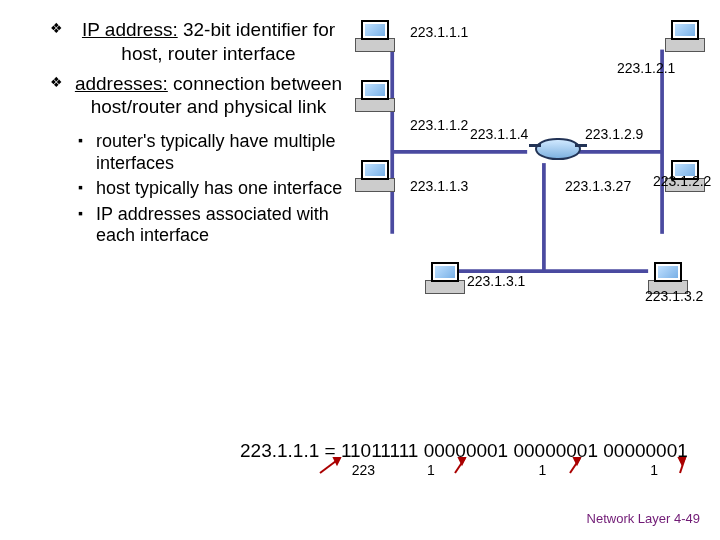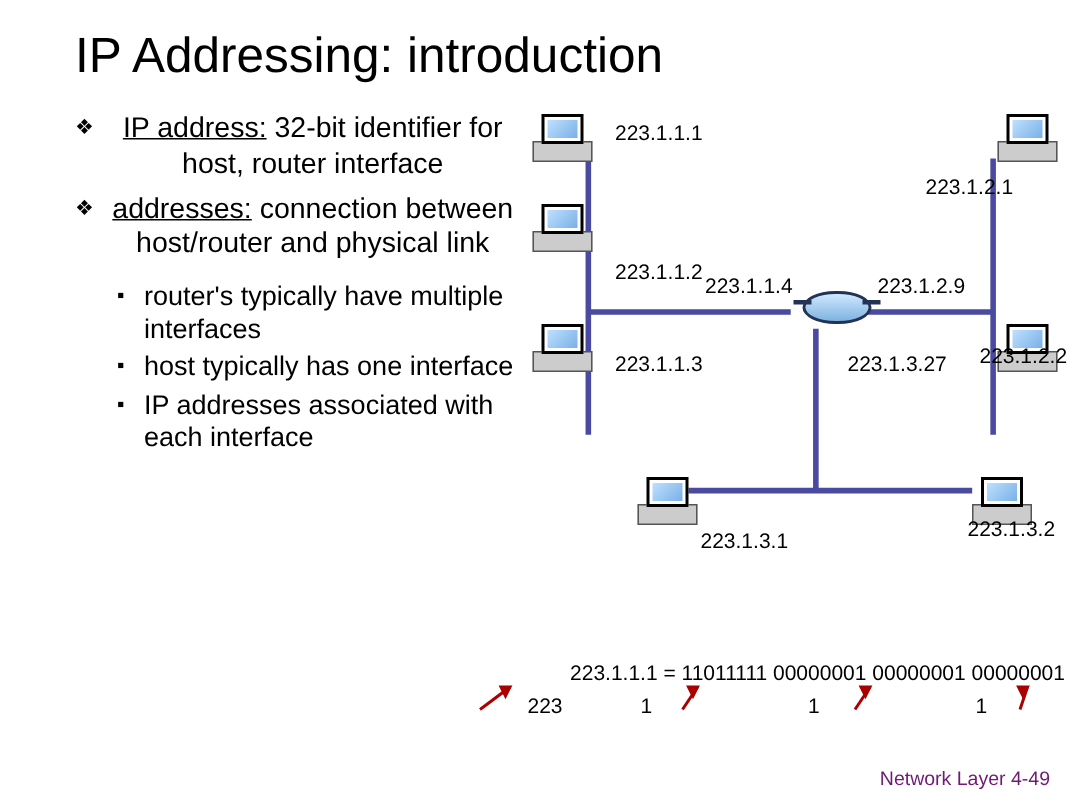--- a/index.html
+++ b/index.html
@@ -135,23 +135,22 @@
     left:0; top:0;
     width:100%; height:100%;
     pointer-events:none;
   }
   .binrow {
     position:absolute;
     left: 240px;
     top: 440px;
     width: 470px;
     font-family: Arial, sans-serif;
-    font-size: 14px;
+    font-size: 19px;
     white-space: nowrap;
-    text-align: right;
   }
   .decrow {
     position:absolute;
     left: 240px;
     top: 462px;
     width: 470px;
     font-family: Arial, sans-serif;
     font-size: 14px;
     display:flex;
   }
@@ -162,21 +161,20 @@
     bottom: 14px;
     font-family: Arial, sans-serif;
     font-size: 13px;
     color:#701a75;
   }
 </style>
 </head>
 <body>
 
 <div class="slide">
-  <h1 class="title">IP Addressing: introduction</h1>
 
   <div class="content-row">
     <div class="text-col">
       <ul class="main-bullets">
         <li>
           <span class="uline">IP address:</span><span> 32-bit identifier for host, router interface</span>
         </li>
         <li>
           <span class="uline">addresses:</span><span> connection between host/router and physical link</span>
         </li>
@@ -234,21 +232,21 @@
       <div class="router" style="left:180px; top:120px;"></div>
 
       <div class="iplabel" style="left:55px; top:6px;">223.1.1.1</div>
       <div class="iplabel" style="left:55px; top:66px;margin-top:33px;">223.1.1.2</div>
       <div class="iplabel" style="left:55px; top:160px;">223.1.1.3</div>
       <div class="iplabel" style="left:262px; top:42px;">223.1.2.1</div>
       <div class="iplabel" style="left:298px; top:155px;">223.1.2.2</div>
       <div class="iplabel" style="left:115px; top:108px;">223.1.1.4</div>
       <div class="iplabel" style="left:230px; top:108px;">223.1.2.9</div>
       <div class="iplabel" style="left:210px; top:160px;">223.1.3.27</div>
-      <div class="iplabel" style="left:112px; top:278px;text-align:center;">223.1.3.1</div>
+      <div class="iplabel" style="left:112px; top:255px;text-align:center;">223.1.3.1</div>
       <div class="iplabel" style="left:290px; top:270px;">223.1.3.2</div>
     </div>
   </div>
 
   <div class="binrow">223.1.1.1 = 11011111 00000001 00000001 00000001</div>
   <svg style="position:absolute;left:240px;top:455px;width:470px;height:30px">
     <g stroke="#a00" stroke-width="2" fill="#a00">
       <line x1="100" y1="3" x2="80" y2="18"></line>
         <polygon points="100,3 94,3 97,9"></polygon>
       <line x1="225" y1="3" x2="215" y2="18"></line>

